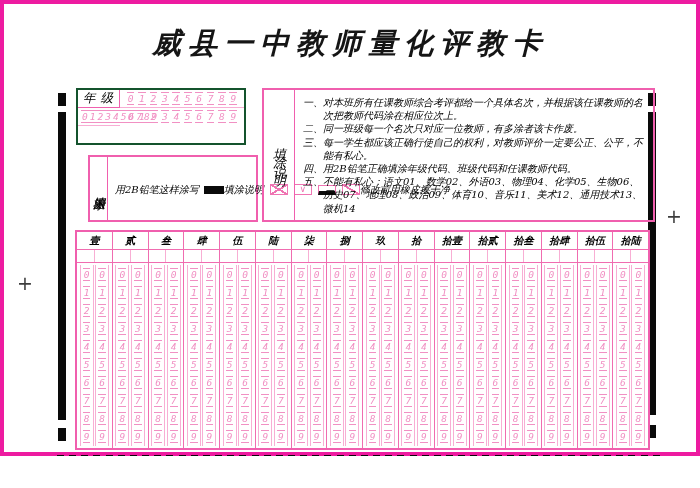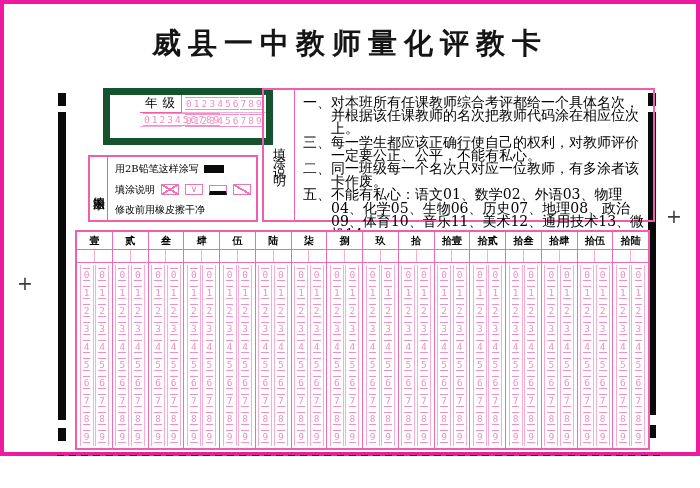--- a/index.html
+++ b/index.html
@@ -1,37 +1,38 @@
 <!DOCTYPE html>
 <html><head>
 <meta charset="utf-8">
 <style>
   html,body { margin:0; padding:0; background:#fff; }
   .card {
     position:relative; width:700px; height:456px; background:#ffffff;
     box-shadow: inset 0 0 0 4px #ed1ba0;
     font-family:"DejaVu Serif","Liberation Serif",serif;
     overflow:hidden;
+    font-style:italic;
   }
   .title {
     position:absolute; top:24px; left:0; width:100%;
     text-align:center; font-size:29px; font-weight:700;
     letter-spacing:7px; color:#151515; white-space:nowrap;
   }
   
   .blk { position:absolute; background:#0a0a0a; }
   .plus { position:absolute; width:16px; height:16px; color:#3c3c3c;
           font-family:"DejaVu Sans","Liberation Sans",sans-serif;
           font-size:19px; line-height:16px; text-align:center; }
 
   
   .id-box {
-    position:absolute; left:103px; top:88px; width:170px; height:57px;
-    border:7px solid #14532d; box-sizing:border-box;
-    display:grid; grid-template-columns:42px 1fr; grid-template-rows:1fr 1fr 1fr;padding-left:30px;
+    position:absolute; left:76px; top:88px; width:170px; height:57px;
+    border:2px solid #14532d; box-sizing:border-box;
+    display:grid; grid-template-columns:42px 1fr; grid-template-rows:1fr 1fr 1fr;
   }
   .id-label { border-right:1px solid #f05fae; display:flex; align-items:center;
               justify-content:center; font-size:12.5px; letter-spacing:5px;
               color:#000; padding-left:4px; }
   .id-label.grade { border-bottom:1px solid #f05fae; }
   .id-label.class { grid-row:2 / span 2; }
   .id-digit-row { display:flex; align-items:center; justify-content:space-evenly; padding:0 3px; }
   .id-digit-row.b { border-bottom:1px solid #f8aed4; }
 
   
@@ -45,21 +46,21 @@
   
   .legend-box {
     position:absolute; left:88px; top:155px; width:170px; height:67px;
     border:2px solid #f05fae; box-sizing:border-box; display:flex;
   }
   .vcol { border-right:1px solid #f05fae; display:flex; align-items:center; justify-content:center; }
   .vtext { writing-mode:vertical-rl; text-orientation:upright; color:#000; }
   .legend-box .vcol { width:25px; }
   .legend-box .vtext { font-size:12px; letter-spacing:1px; }
   .legend-content { flex:1; padding:5px 6px 3px 7px; font-size:10px; color:#000;
-                    display:flex; flex-direction:column; justify-content:space-between; }
+                    display:flex; flex-direction:row; justify-content:space-between; }
   .legend-line { display:flex; align-items:center; white-space:nowrap; }
   .fill-demo { display:inline-block; width:20px; height:8px; background:#0a0a0a; margin-left:5px; }
   .wrongbox { display:inline-block; width:16px; height:9px; border:1px solid #ef74b2;
               margin-left:6px; position:relative; box-sizing:content-box; }
   .wrongbox.cross {
     background-image:
       linear-gradient(to top right, transparent 44%, #ef74b2 44%, #ef74b2 56%, transparent 56%),
       linear-gradient(to bottom right, transparent 44%, #ef74b2 44%, #ef74b2 56%, transparent 56%);
   }
   .wrongbox.check::after { content:"∨"; position:absolute; left:0; top:-1px; width:100%;
@@ -70,21 +71,21 @@
       linear-gradient(to top right, transparent 44%, #ef74b2 44%, #ef74b2 56%, transparent 56%);
   }
 
   
   .instr-box {
     position:absolute; left:262px; top:88px; width:393px; height:134px;
     border:2px solid #f05fae; box-sizing:border-box; display:flex;
   }
   .instr-box .vcol { width:30px; }
   .instr-box .vtext { font-size:13px; letter-spacing:9px; }
-  .instr-content { flex:1; padding:6px 8px 3px 8px; font-size:14px; line-height:13.2px; color:#000; }
+  .instr-content { flex:1; padding:6px 8px 3px 8px; font-size:10px; line-height:13.2px; color:#000; }
   .instr-item { padding-left:2em; text-indent:-2em; }
 
   
   .grid {
     position:absolute; left:75px; top:230px; width:575px; height:220px;
     border:2px solid #f05fae; box-sizing:border-box; display:flex; background:#fff;
   }
   .gcol { flex:1; display:flex; flex-direction:column; min-width:0; }
   .gcol + .gcol { border-left:1px solid #f06cb0; }
   .gcol-header { height:17px; line-height:17px; border-bottom:1px solid #f06cb0;
@@ -182,22 +183,23 @@
       </div>
     </div>
   </div>
 
   <div class="instr-box">
     <div class="vcol">
       <div class="vtext">填涂说明</div>
     </div>
     <div class="instr-content">
       <div class="instr-item">一、对本班所有任课教师综合考评都给一个具体名次，并根据该任课教师的名次把教师代码涂在相应位次上。</div>
+      <div class="instr-item">二、同一班级每一个名次只对应一位教师，有多涂者该卡作废。</div>
       <div class="instr-item">三、每一学生都应该正确行使自己的权利，对教师评价一定要公正、公平，不能有私心。</div>
-      <div class="instr-item">二、同一班级每一个名次只对应一位教师，有多涂者该卡作废。</div>
+      <div class="instr-item">四、用2B铅笔正确填涂年级代码、班级代码和任课教师代码。</div>
       <div class="instr-item">五、不能有私心：语文01、数学02、外语03、物理04、化学05、生物06、历史07、地理08、政治09、体育10、音乐11、美术12、通用技术13、微机14</div>
     </div>
   </div>
 
   <div class="grid" id="main-grid">
       <div class="gcol">
         <div class="gcol-header">壹</div>
         <div class="gcol-sub">
           <div class="half"></div>
           <div class="half"></div>

